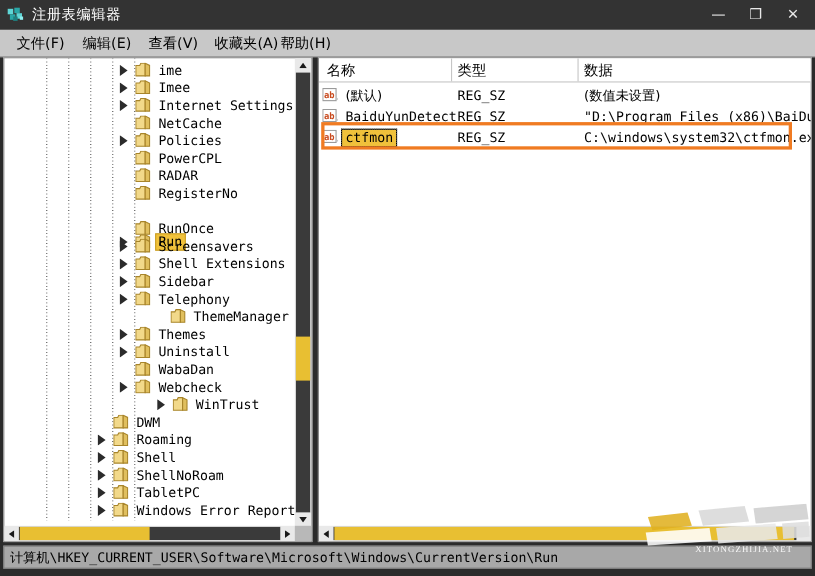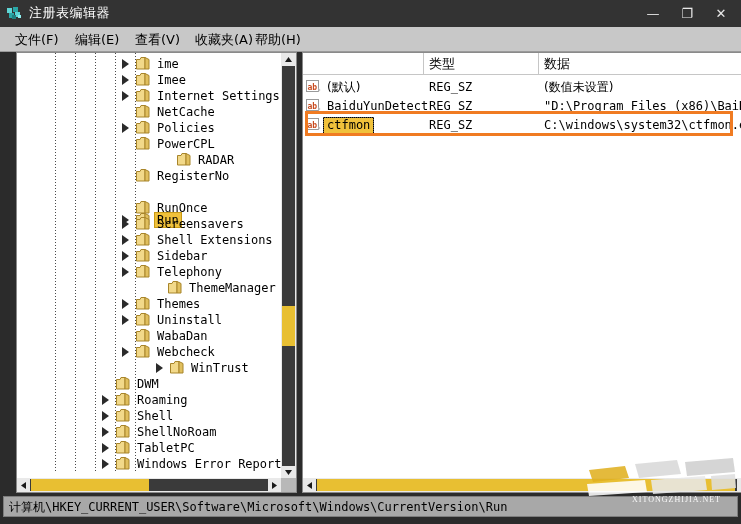--- a/index.html
+++ b/index.html
@@ -51,21 +51,21 @@
   .menuitem{
     position:absolute;top:3px;height:19px;
     font-size:13px;color:#000;
     font-family:"DejaVu Sans",sans-serif;
     white-space:nowrap;
     padding:1px 3px;
   }
 
   
   .pane-wrap{
-    position:absolute;left:13px;top:52px;width:665px;height:441px;
+    position:absolute;left:0;top:52px;width:665px;height:441px;
   }
   .tree-pane{
     position:absolute;left:3px;top:0;width:281px;height:441px;
     background:#ffffff;
     border:1px solid #8a8a8a;
     box-sizing:border-box;
     overflow:hidden;
   }
   .list-pane{
     position:absolute;left:289px;top:0;width:449px;height:441px;
@@ -331,21 +331,21 @@
               </svg></span>
             <span class="tw-label" style="left:138px">Policies</span>
           </div>
           <div class="trow" style="top: 83px;">
             <span class="tw-folder" style="left:119px"><svg width="14" height="13" viewBox="0 0 14 13">
                 <path d="M0.5,2.5 L4,2.5 L5,0.5 L9,0.5 L9,12 L0.5,12 Z" fill="#f2d98a" stroke="#a8852a" stroke-width="1"></path>
                 <path d="M9,0.5 L13,2.5 L13,12 L9,12 Z" fill="#e0bf5e" stroke="#a8852a" stroke-width="1"></path>
               </svg></span>
             <span class="tw-label" style="left:138px">PowerCPL</span>
           </div>
-          <div class="trow" style="top: 99px; margin-left: 41px;">
+          <div class="trow" style="top: 99px;">
             <span class="tw-folder" style="left:119px"><svg width="14" height="13" viewBox="0 0 14 13">
                 <path d="M0.5,2.5 L4,2.5 L5,0.5 L9,0.5 L9,12 L0.5,12 Z" fill="#f2d98a" stroke="#a8852a" stroke-width="1"></path>
                 <path d="M9,0.5 L13,2.5 L13,12 L9,12 Z" fill="#e0bf5e" stroke="#a8852a" stroke-width="1"></path>
               </svg></span>
             <span class="tw-label" style="left:138px">RADAR</span>
           </div>
           <div class="trow" style="top: 115px;">
             <span class="tw-folder" style="left:119px"><svg width="14" height="13" viewBox="0 0 14 13">
                 <path d="M0.5,2.5 L4,2.5 L5,0.5 L9,0.5 L9,12 L0.5,12 Z" fill="#f2d98a" stroke="#a8852a" stroke-width="1"></path>
                 <path d="M9,0.5 L13,2.5 L13,12 L9,12 Z" fill="#e0bf5e" stroke="#a8852a" stroke-width="1"></path>
@@ -577,20 +577,21 @@
           <svg width="5" height="7" viewBox="0 0 5 7">
               <polygon points="0,0 5,3.5 0,7" fill="#1a1a1a"></polygon>
             </svg>
         </div>
       </div>
       <div class="corner-box"></div>
     </div>
 
     <div class="list-pane">
       <div class="lheader" id="lheader">
+          <div class="lhcell" style="left: 2px; width: 118px;">名称</div>
           <div class="lhcell div" style="left: 235px; width: 212px;">数据</div>
           <div class="lhcell div" style="left: 120px; width: 115px;">类型</div>
         </div>
       <div id="listrows">
           <div class="lrow" style="top: 26px;">
             <span class="ab-icon"><svg width="15" height="13" viewBox="0 0 15 13">
                 <rect x="0.5" y="0.5" width="12" height="11" fill="#ffffff" stroke="#9a9a9a"></rect>
                 <text x="1.5" y="9.5" font-family="DejaVu Sans Mono, monospace" font-size="8" fill="#c84a1e" font-weight="bold">ab</text>
                 <path d="M12.5,8 L14.5,10 L12.5,12 Z" fill="#bfbfbf"></path>
               </svg></span>

